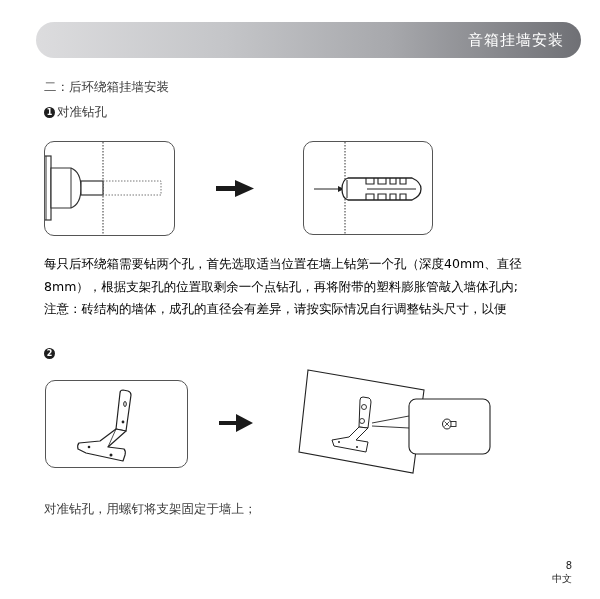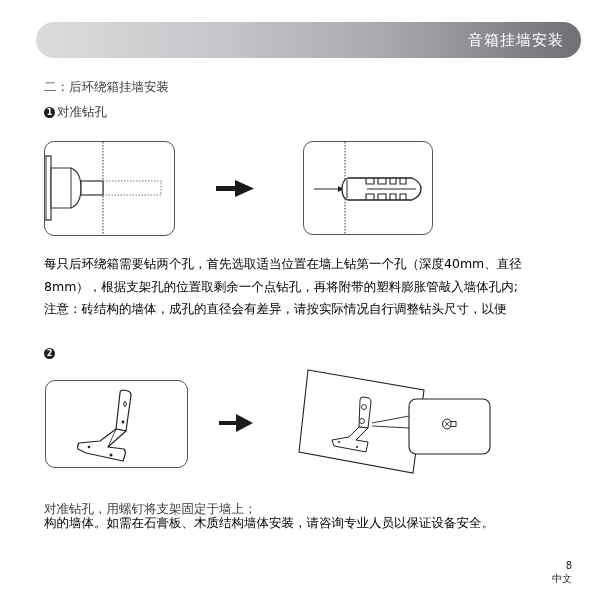--- a/index.html
+++ b/index.html
@@ -110,19 +110,18 @@
     <ellipse cx="157" cy="64" rx="4.5" ry="5" fill="#fff" stroke="#222" stroke-width="1"></ellipse>
     <line x1="154.5" y1="61.5" x2="159.5" y2="66.5" stroke="#222" stroke-width="0.8"></line>
     <line x1="159.5" y1="61.5" x2="154.5" y2="66.5" stroke="#222" stroke-width="0.8"></line>
     <rect x="161" y="61.5" width="5" height="5" fill="#fff" stroke="#222" stroke-width="0.9"></rect>
   </g>
 </svg>
 
 <div class="txt" style="left:44px; top:482px;margin-top:16px;">对准钻孔，用螺钉将支架固定于墙上；</div>
 
 <div class="para" style="top:512px;">
-  <div>构的墙体。如需在石膏板、木质结构墙体安装，请咨询专业人员以保证设备安全。</div>
 </div>
 
 <div class="pageno">
   <div>8</div>
   <div>中文</div>
 </div>
 
 </body></html>

